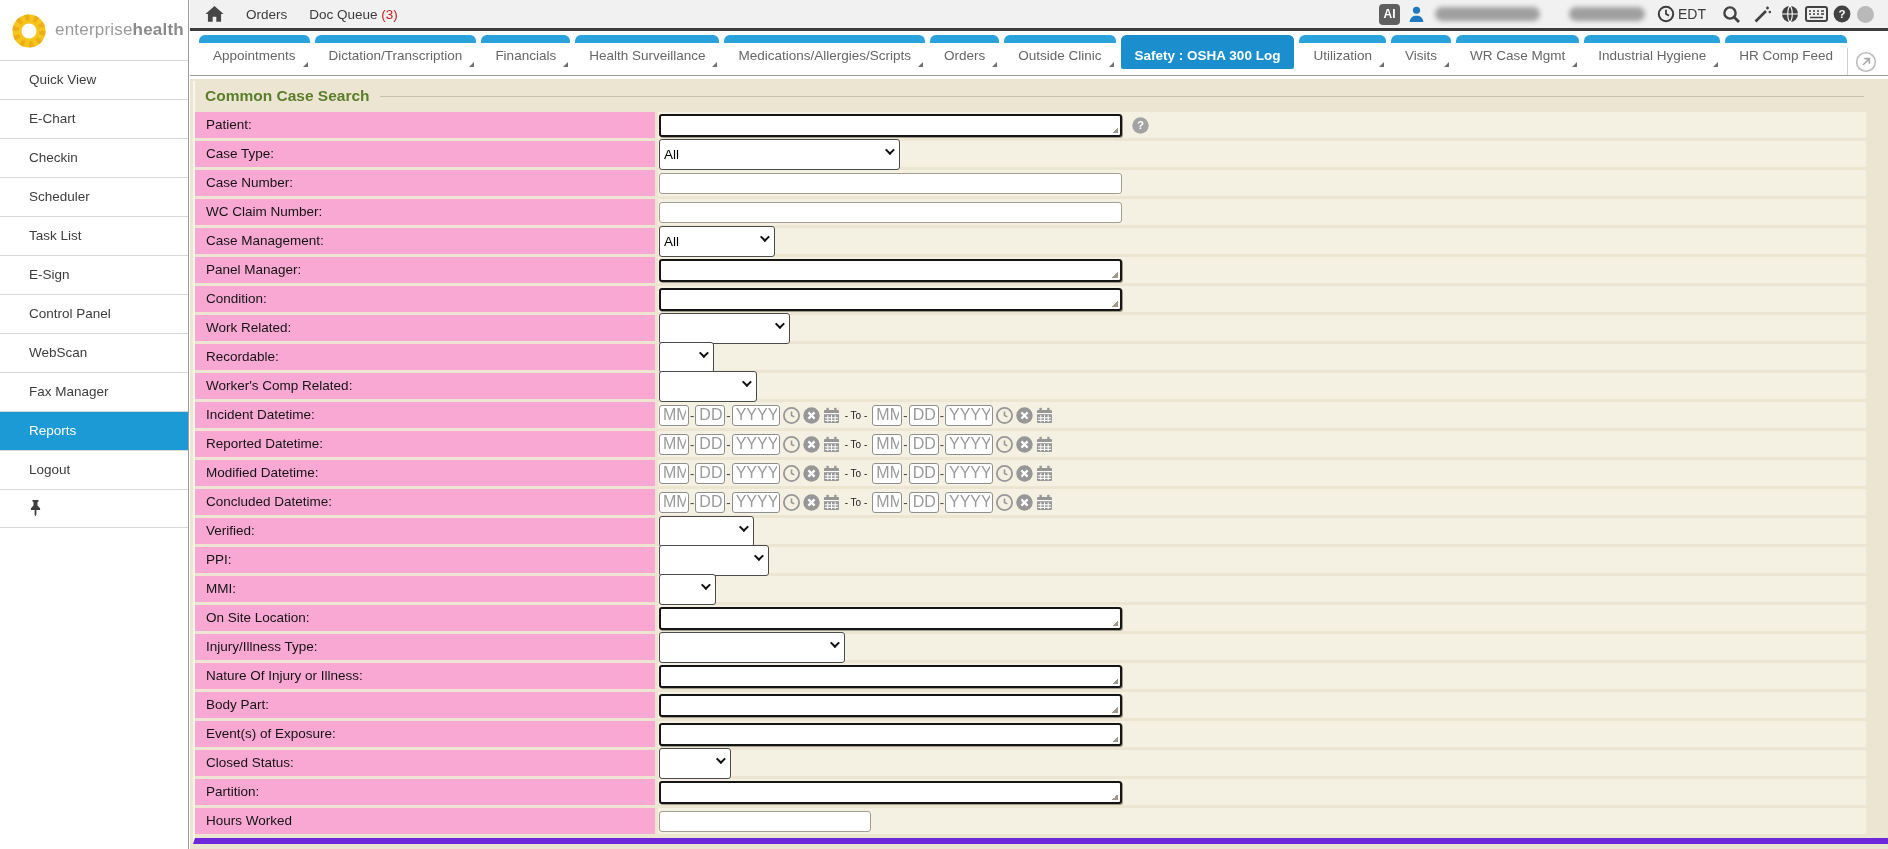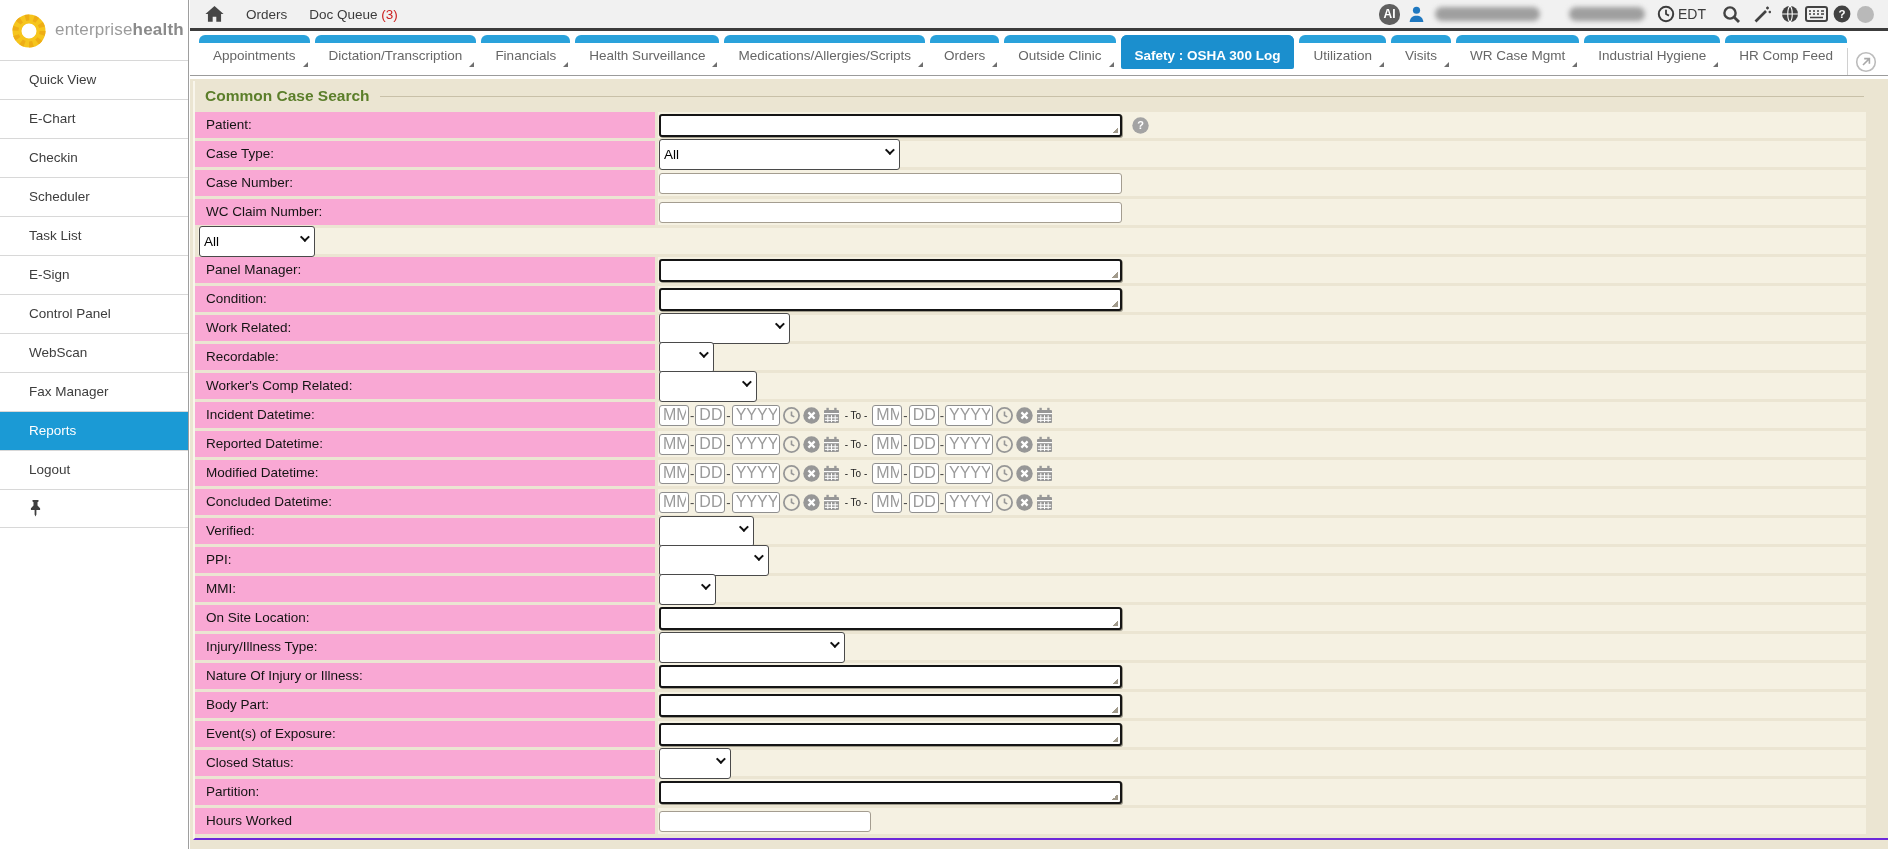--- a/index.html
+++ b/index.html
@@ -22,21 +22,21 @@
   
   .main { position:absolute; left:190px; top:0; right:0; bottom:0; }
 
   .topbar { height:28px; background:#f1f1f1; display:flex; align-items:center;
     font-size:13.5px; color:#3c3c3c; position:relative; }
   .crumb-home { margin-left:15px; display:flex; align-items:center; cursor:pointer; }
   .crumb { margin-left:22px; cursor:pointer; }
   .crumb-count { color:#cc1f1f; }
   .top-icons { position:absolute; right:0; top:0; height:28px; display:flex;
     align-items:center; padding-right:14px; }
-  .ai-badge { width:21px; height:21px; background:#5f5f5f; border-radius:10px; color:#fff;
+  .ai-badge { width:21px; height:21px; background:#5f5f5f; border-radius:4px; color:#fff;
     font-weight:bold; font-size:12px; display:flex; align-items:center; justify-content:center; }
   .blur-block { height:14px; background:#9f9f9f; border-radius:7px; filter:blur(2.5px); }
   .edt { display:flex; align-items:center; font-size:14px; color:#3c3c3c; }
   .tico { margin-left:12px; display:flex; align-items:center; cursor:pointer; }
   .avatar-circle { width:17px; height:17px; border-radius:50%; background:#b9b9b9; }
   .dark-strip { position:absolute; left:0; right:0; top:28px; height:3px; background:#3c3c3c; z-index:4; }
 
   
   .tabbar { height:47px; background:#fff; padding:7px 0 0 9px; display:flex;
     align-items:flex-start; overflow:hidden; }
@@ -51,21 +51,21 @@
   .tab.active::before { background:#1b8fce; }
   .tab.joined { margin-right:0; }
   .tab-popout { flex:0 0 auto; align-self:flex-end; height:27px; width:36px; background:#fff;
     border-left:1px solid #d0d0d0; border-radius:0 3px 3px 0; margin-right:5px;
     display:flex; align-items:center; justify-content:center; cursor:pointer; }
   .tabline { height:1px; background:#9b9b9b; }
 
   
   .content { position:absolute; top:79px; bottom:0; left:0; right:0; background:#ebe5d2;
     padding:2px 0 0 3px; }
-  .fieldset { border-left:2px solid #f9f6ec; border-bottom:2px solid #6d28d9;
+  .fieldset { border-left:2px solid #f9f6ec; border-bottom:6px solid #6d28d9;
     padding:2px 16px 4px 0; }
   .legend-row { height:26px; display:flex; align-items:center; }
   .legend-title { margin-left:10px; font-size:15.5px; font-weight:bold; color:#5b7e2a; }
   .legend-line { flex:1; height:1px; background:#c8c0a8; margin:0 8px 0 10px; }
 
   .row { display:flex; height:26px; margin-top:3px; }
   .cell-label { width:460px; background:#f9a8d4; padding-left:11px; font-size:13.5px;
     color:#141414; line-height:26px; flex:0 0 auto; }
   .cell-field { flex:1; background:#f5f1e2; margin:0 6px 0 3px; display:flex;
     align-items:center; padding-left:1px; }
@@ -253,20 +253,21 @@
                 <input class="plain" style="width: 463px;">
               </div>
             </div>
             <div class="row">
               <div class="cell-label">WC Claim Number:</div>
               <div class="cell-field">
                 <input class="plain" style="width: 463px;">
               </div>
             </div>
             <div class="row">
+              <div class="cell-label">Case Management:</div>
               <div class="cell-field">
                 <span class="sel" style="width: 116px;">
                   <span class="sel-value">All</span>
                   <span class="sel-chev"></span>
                 </span>
               </div>
             </div>
             <div class="row">
               <div class="cell-label">Panel Manager:</div>
               <div class="cell-field">

